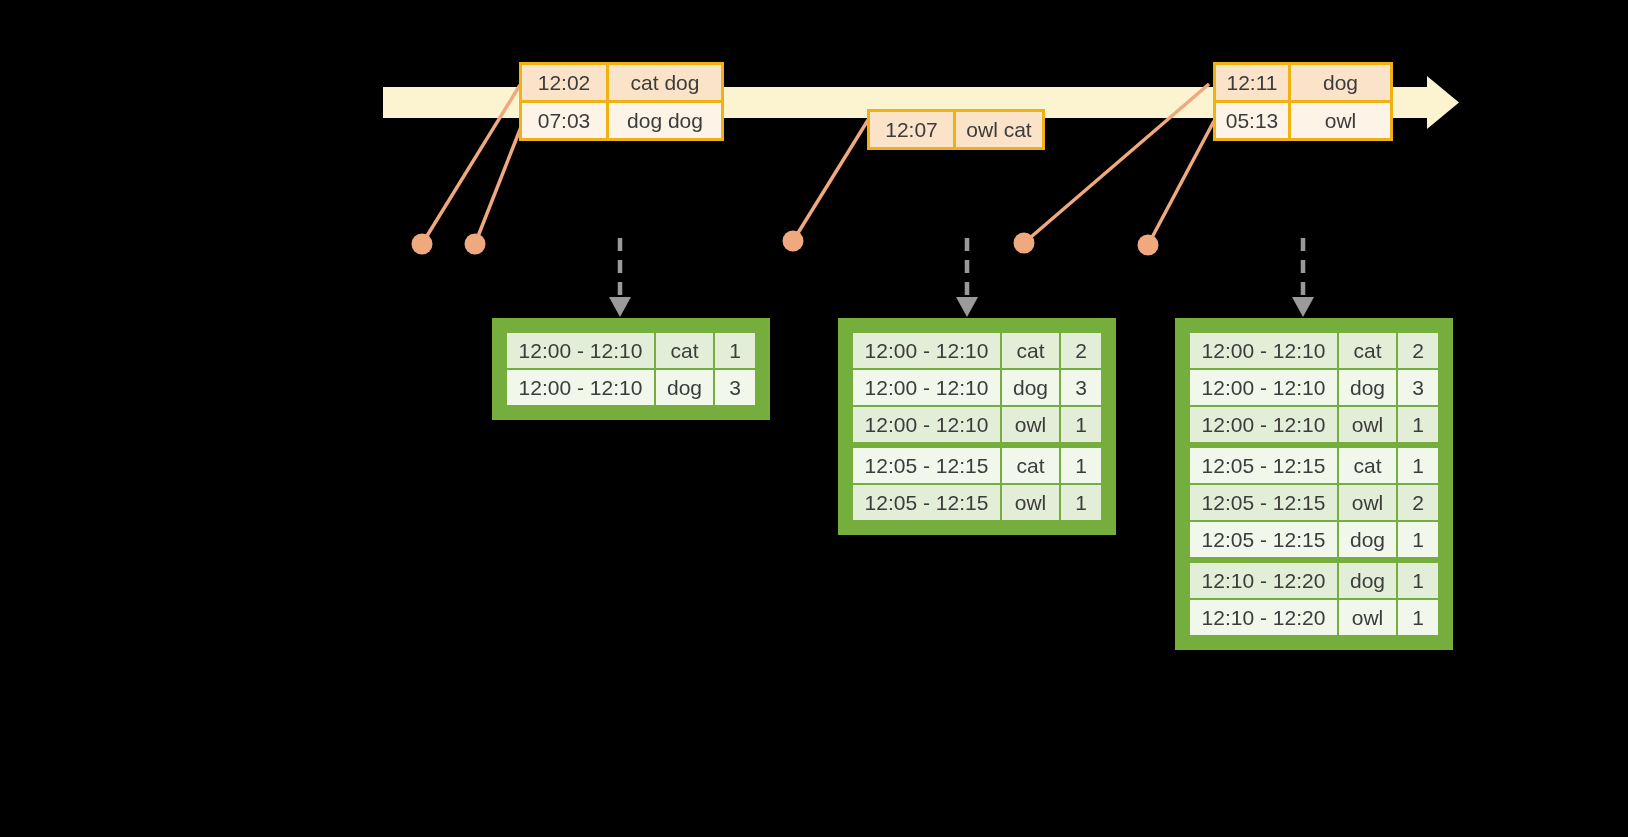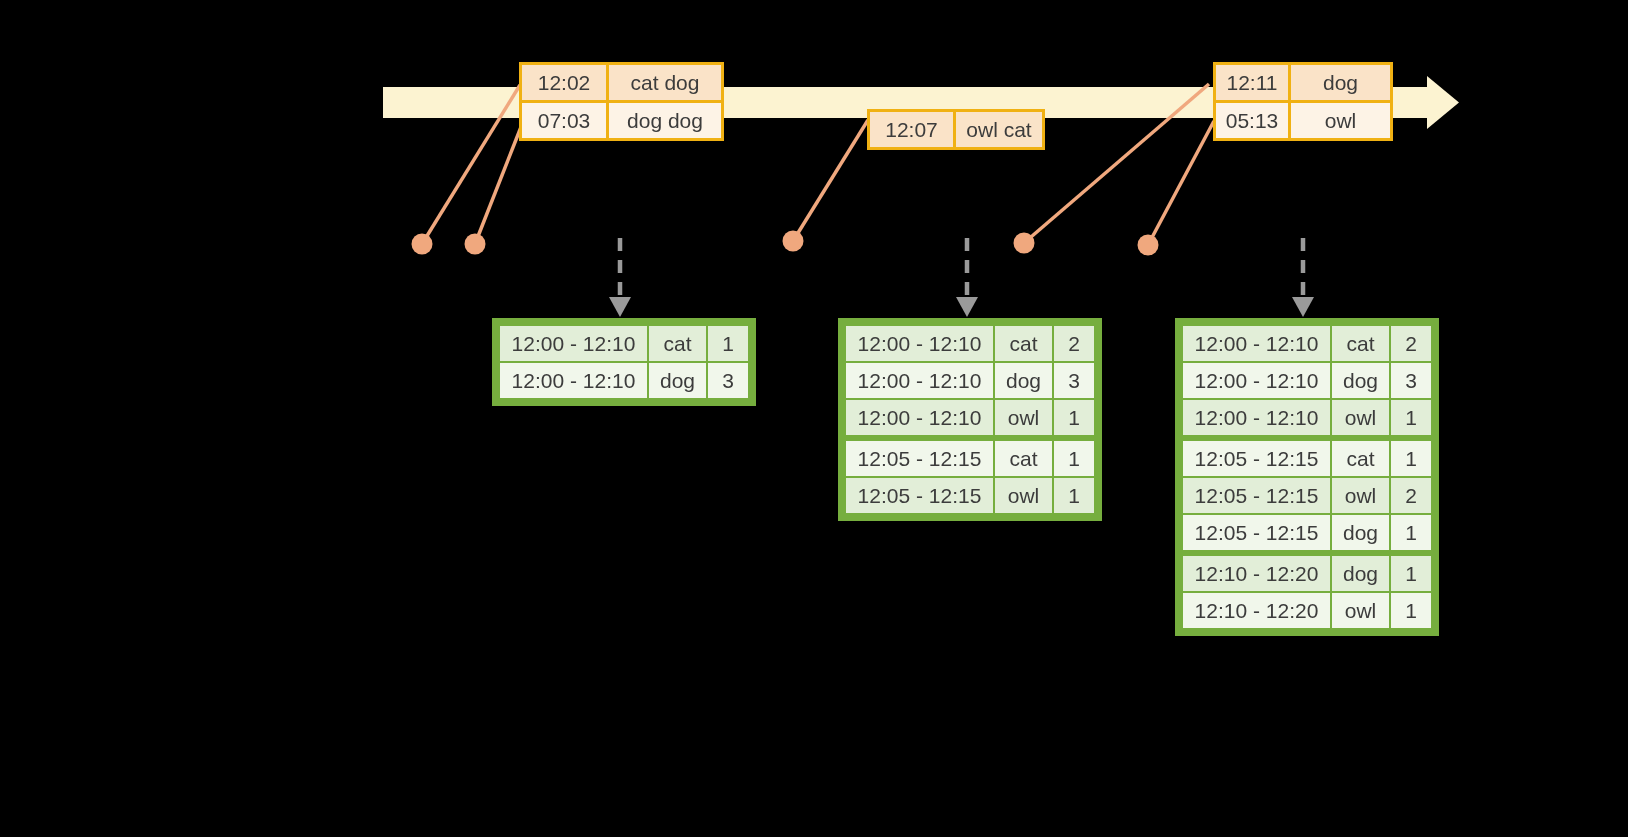--- a/index.html
+++ b/index.html
@@ -25,21 +25,21 @@
   }
   .event-box .cell {
     display:flex; align-items:center; justify-content:center;
     font-size:21px; line-height:1;
   }
   .fill-dark  { background:var(--event-row-dark); }
   .fill-light { background:var(--event-row-light); }
 
   
   .result-table {
-    position:absolute; background:var(--result-border); padding:8px;
+    position:absolute; background:var(--result-border); padding:15px;
     display:flex; flex-direction:column; gap:2px; box-sizing:border-box;
   }
   .result-row { display:grid; grid-template-columns:147px 57px 40px; gap:2px; height:35px; }
   .result-row.group-start { margin-top:4px; }
   .result-row .cell {
     display:flex; align-items:center; justify-content:center;
     font-size:21px; line-height:1;
   }
   .g-dark  { background:var(--result-row-dark); }
   .g-light { background:var(--result-row-light); }

